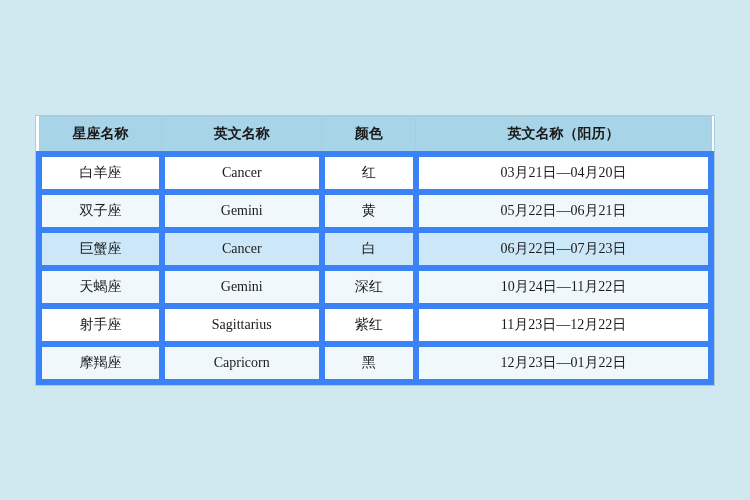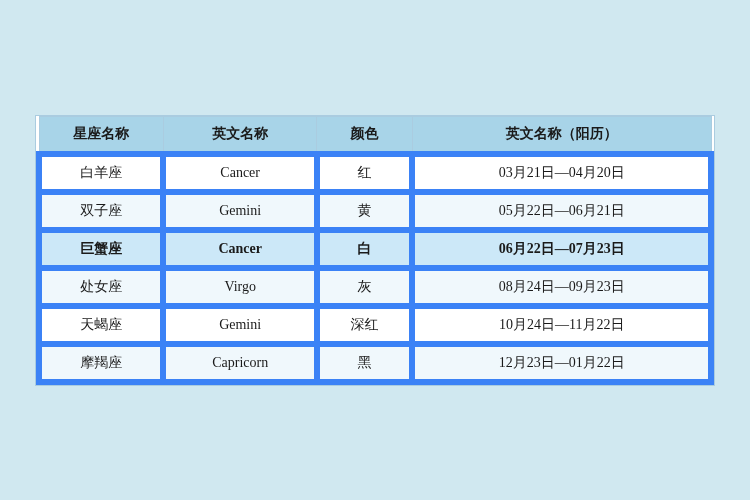--- a/index.html
+++ b/index.html
@@ -39,21 +39,20 @@
       background: #f0f8fc;
     }
     tbody td {
       border: 6px solid #3b82f6;
       padding: 7px 6px;
       text-align: center;
       color: #1a1a1a;
     }
     .highlighted-row {
       background: #cce8f8 !important;
-      font-weight: bold;
     }
   </style>
 </head>
 <body>
 
 <div class="table-wrapper">
   <table>
     <thead>
       <tr>
         <th>星座名称</th>
@@ -75,30 +74,30 @@
           <td>黄</td>
           <td>05月22日—06月21日</td>
         </tr>
         <tr class="highlighted-row">
           <td>巨蟹座</td>
           <td>Cancer</td>
           <td>白</td>
           <td>06月22日—07月23日</td>
         </tr>
         <tr>
-          <td>处女座</td>
-          <td>Virgo</td>
-          <td>灰</td>
-          <td>08月24日—09月23日</td>
-        </tr>
-        <tr>
           <td>天蝎座</td>
           <td>Gemini</td>
           <td>深红</td>
           <td>10月24日—11月22日</td>
+        </tr>
+        <tr>
+          <td>射手座</td>
+          <td>Sagittarius</td>
+          <td>紫红</td>
+          <td>11月23日—12月22日</td>
         </tr>
         <tr>
           <td>摩羯座</td>
           <td>Capricorn</td>
           <td>黑</td>
           <td>12月23日—01月22日</td>
         </tr>
       </tbody>
   </table>
 </div>

